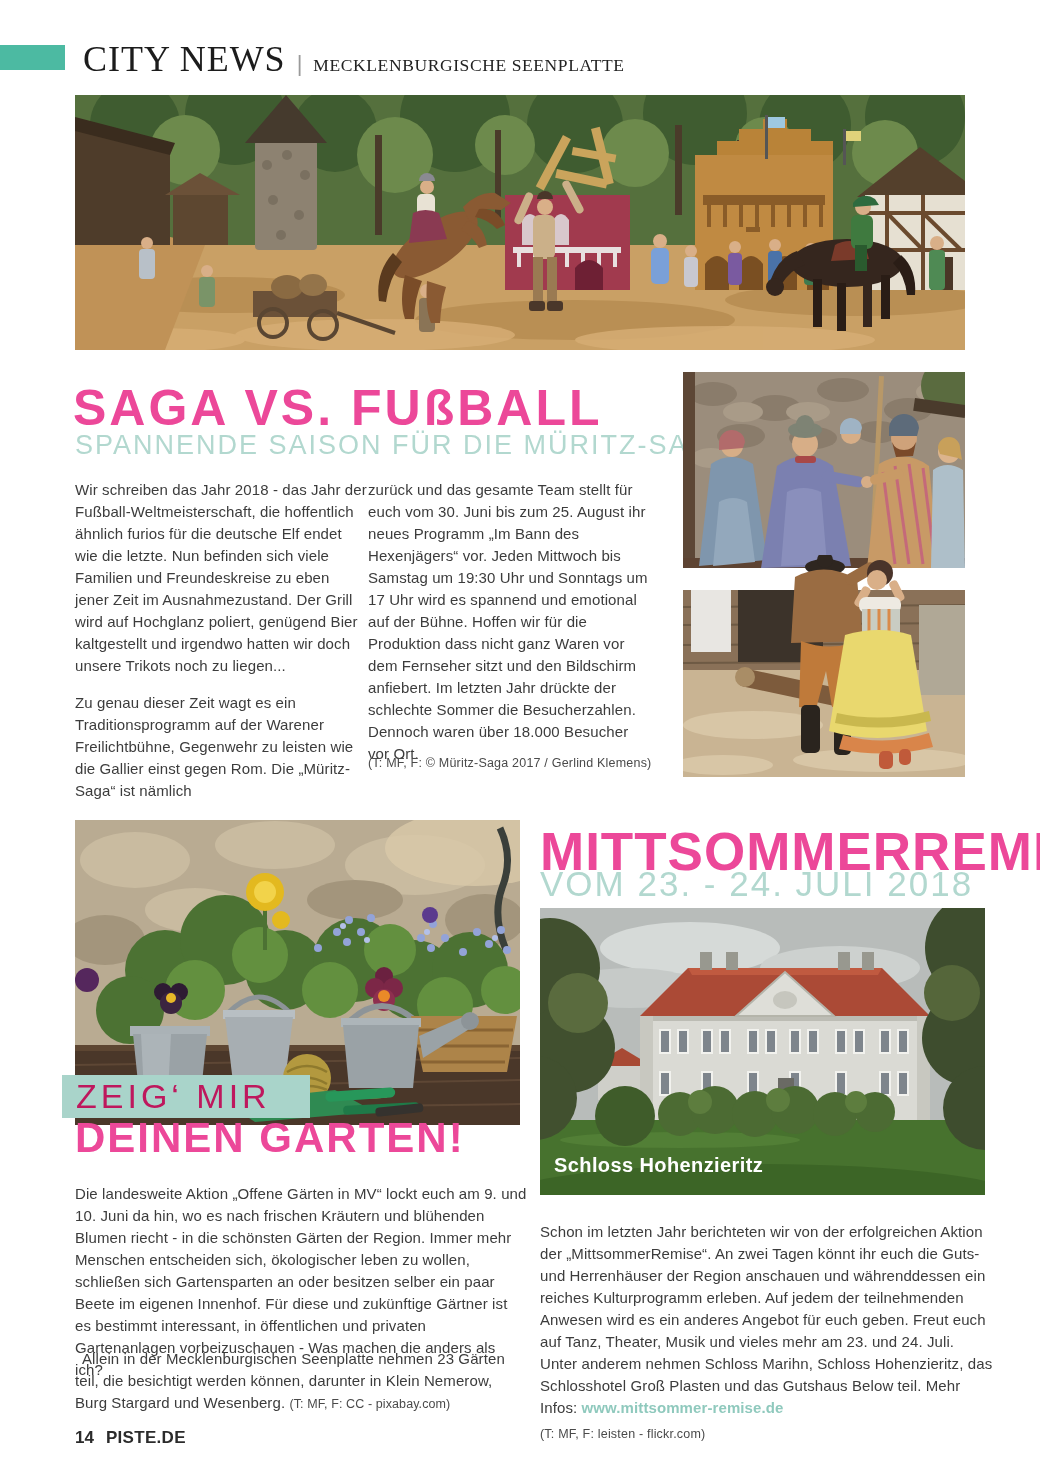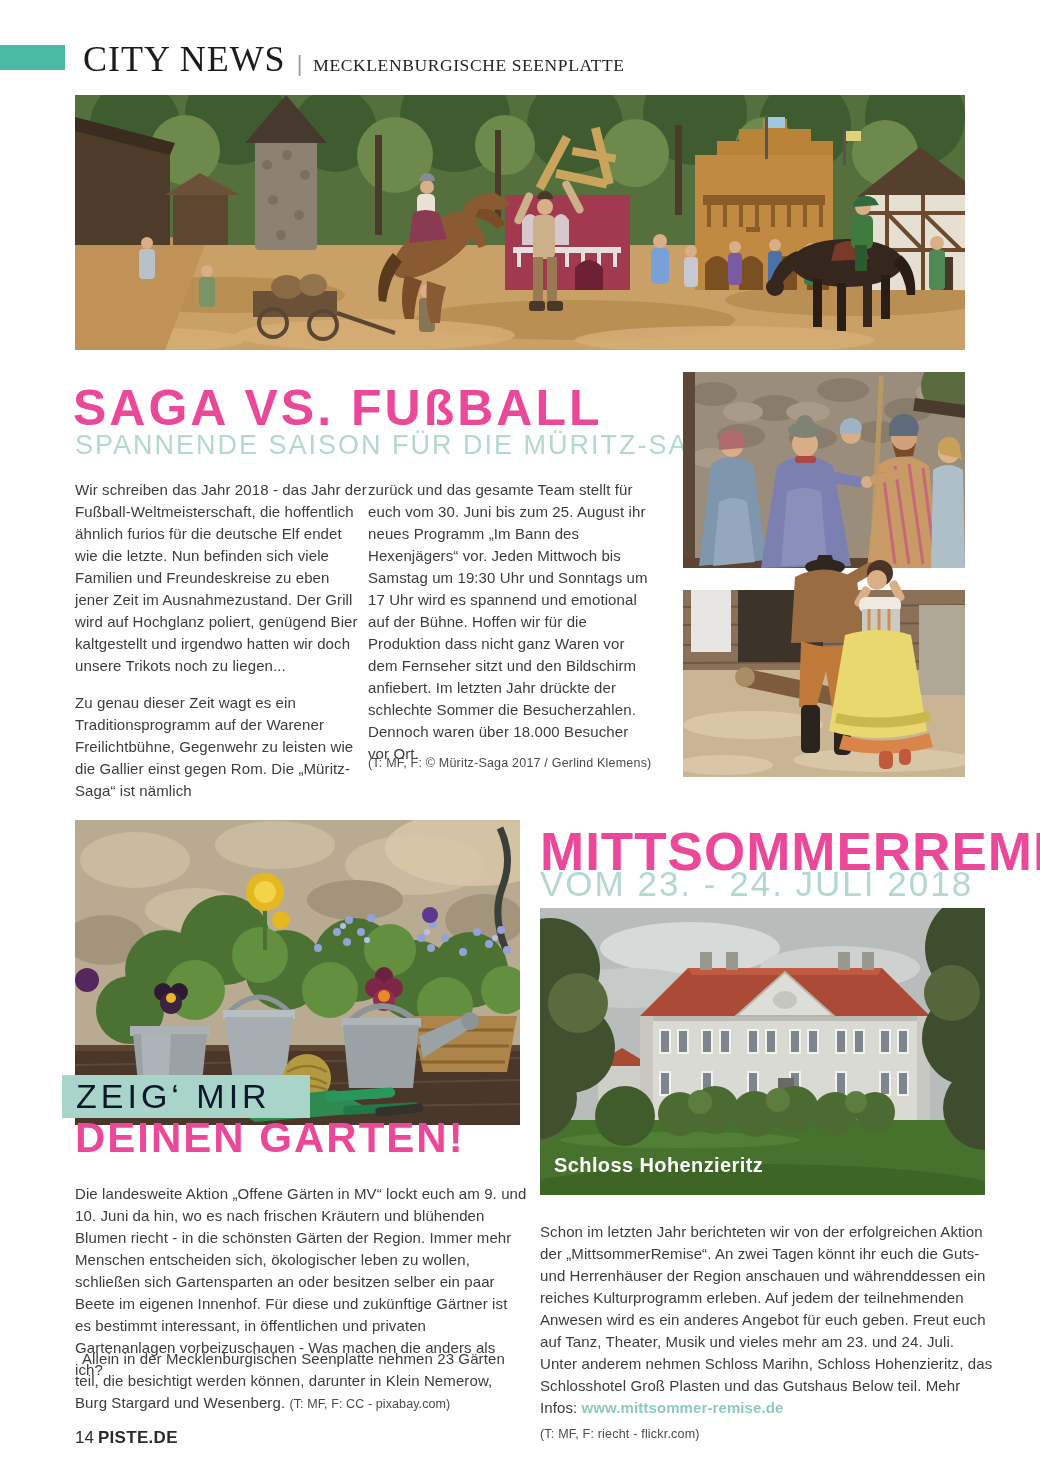--- a/index.html
+++ b/index.html
@@ -22,31 +22,31 @@
   .remise-title{font-size:53px;letter-spacing:1px;line-height:1;}
   .remise-sub{font-size:35px;letter-spacing:2px;line-height:1;}
   
   .body-text{font-size:15px;line-height:22px;letter-spacing:.1px;color:#3c3c3c;}
   .body-text p{margin:0 0 15px 0;}
   .credit{font-size:12.5px;color:#4a4a4a;letter-spacing:.2px;}
   .credit-inline{font-size:12.5px;color:#4a4a4a;}
   .indent{text-indent:7px;}
   
   .zeig-block{position:absolute;left:62px;top:1075px;width:234px;height:43px;background:#a9d4ca;
-              color:#0f172a;font-weight:300;font-size:34px;line-height:43px;padding-left:14px;
+              color:#be185d;font-weight:300;font-size:34px;line-height:43px;padding-left:14px;
               letter-spacing:4px;white-space:nowrap;}
   .garten-title{position:absolute;left:75px;top:1117px;font-size:42px;letter-spacing:2px;line-height:1;text-align:center;}
   
   .photo{position:absolute;overflow:hidden;}
   .photo svg{display:block;}
   .photo-caption{position:absolute;color:#fff;font-weight:700;font-size:20px;letter-spacing:.4px;}
   .link{color:#8fc9bd;font-weight:700;text-decoration:none;}
   
   .footer{position:absolute;left:75px;top:1428px;font-size:17px;color:#2b2b2b;}
-  .footer .num{font-weight:400;margin-right:4px;}
+  .footer .num{font-weight:700;margin-right:12px;}
   .footer .brand{font-weight:700;letter-spacing:.3px;}
 </style>
 </head>
 <body>
 
 <div class="page">
 
   <div class="accent-bar"></div>
   <div class="header-row">
     <span class="brand-title">CITY NEWS</span>
@@ -552,20 +552,20 @@
           <circle cx="430" cy="130" r="48"></circle>
           <circle cx="445" cy="200" r="42"></circle>
         </g>
       <circle cx="412" cy="85" r="28" fill="#55663a"></circle>
     </svg>
     <div class="photo-caption" style="left:14px;top:246px;">Schloss Hohenzieritz</div>
   </div>
 
   <div class="abs body-text" style="left:540px;top:1221px;width:455px;">
     <p style="margin-bottom:4px;"><span>Schon im letzten Jahr berichteten wir von der erfolgreichen Aktion der „MittsommerRemise“. An zwei Tagen könnt ihr euch die Guts- und Herrenhäuser der Region anschauen und währenddessen ein reiches Kulturprogramm erleben. Auf jedem der teilnehmenden Anwesen wird es ein anderes Angebot für euch geben. Freut euch auf Tanz, Theater, Musik und vieles mehr am 23. und 24. Juli. Unter anderem nehmen Schloss Marihn, Schloss Hohenzieritz, das Schlosshotel Groß Plasten und das Gutshaus Below teil. Mehr Infos: </span><a href="#" class="link">www.mittsommer-remise.de</a></p>
-    <div class="credit">(T: MF, F: riecht - flickr.com)</div>
+    <div class="credit">(T: MF, F: leisten - flickr.com)</div>
   </div>
 
   <div class="footer">
     <span class="num">14</span><span class="brand">PISTE.DE</span>
   </div>
 
 </div>
 
 </body></html>

